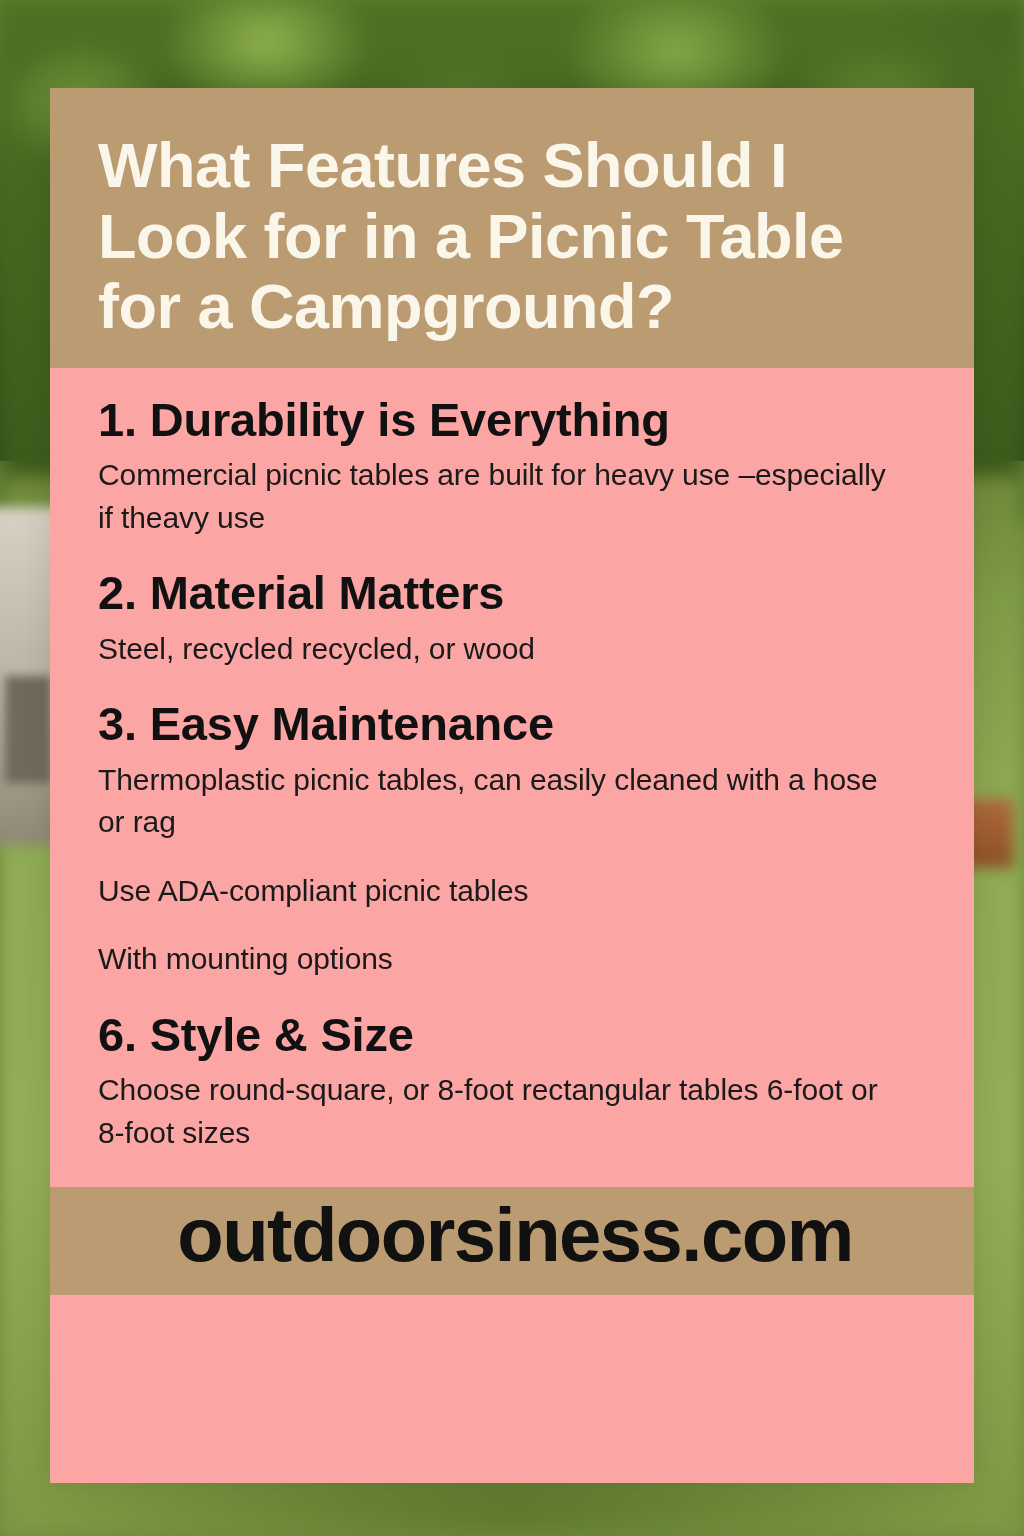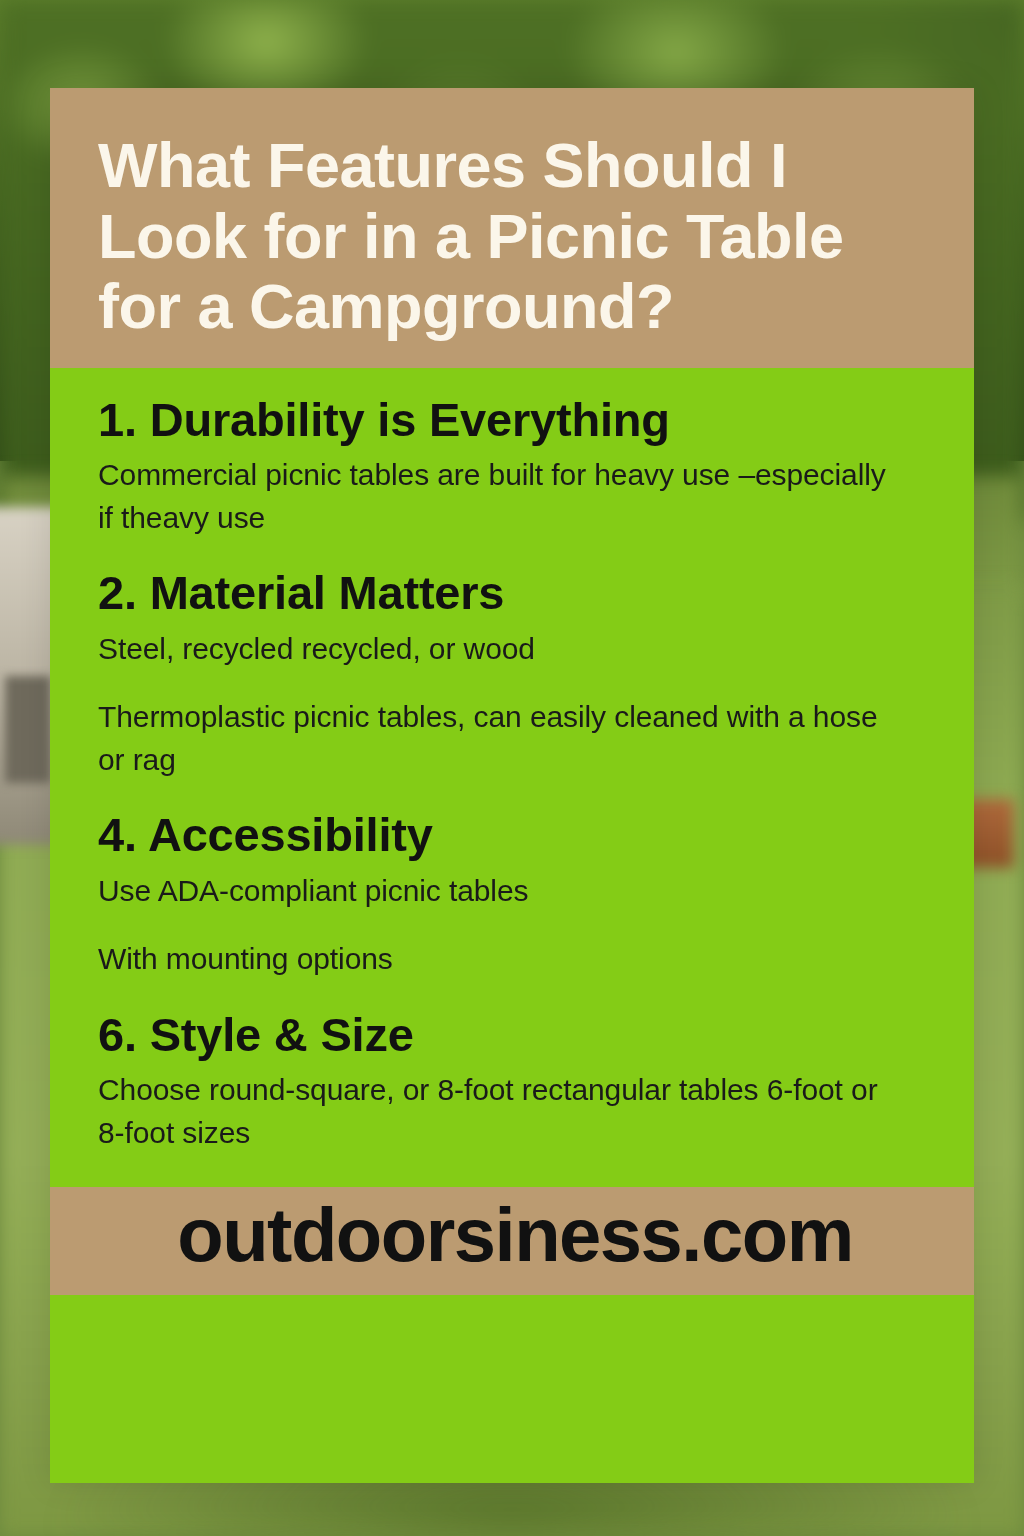--- a/index.html
+++ b/index.html
@@ -81,21 +81,21 @@
     filter: blur(14px);
   }
 
   
   .card {
     position: absolute;
     left: 50px;
     top: 88px;
     width: 924px;
     height: 1395px;
-    background: #84cc16;
+    background: #fca5a5;
     box-shadow: 0 0 30px rgba(0,0,0,.12);
   }
   .card-head {
     background: #bb9b71;
     padding: 42px 44px 26px 48px;
   }
   .card-body {
     padding: 24px 44px 8px 48px;
   }
   .card-foot {
@@ -170,25 +170,25 @@
         <p class="item-head">1. Durability is Everything</p>
         <p class="item-desc">Commercial picnic tables are built for heavy use –especially if theavy use</p>
       </div>
 
       <div class="item">
         <p class="item-head">2. Material Matters</p>
         <p class="item-desc">Steel, recycled recycled, or wood</p>
       </div>
 
       <div class="item">
+        <p class="item-head">3. Easy Maintenance</p>
         <p class="item-desc">Thermoplastic picnic tables, can easily cleaned with a hose or rag</p>
       </div>
 
       <div class="item">
-        <p class="item-head">4. Accessibility</p>
         <p class="item-desc">Use ADA-compliant picnic tables</p>
       </div>
 
       <div class="item">
         <p class="item-desc">With mounting options</p>
       </div>
 
       <div class="item">
         <p class="item-head">6. Style &amp; Size</p>
         <p class="item-desc">Choose round-square, or 8-foot rectangular tables 6-foot or 8-foot sizes</p>

